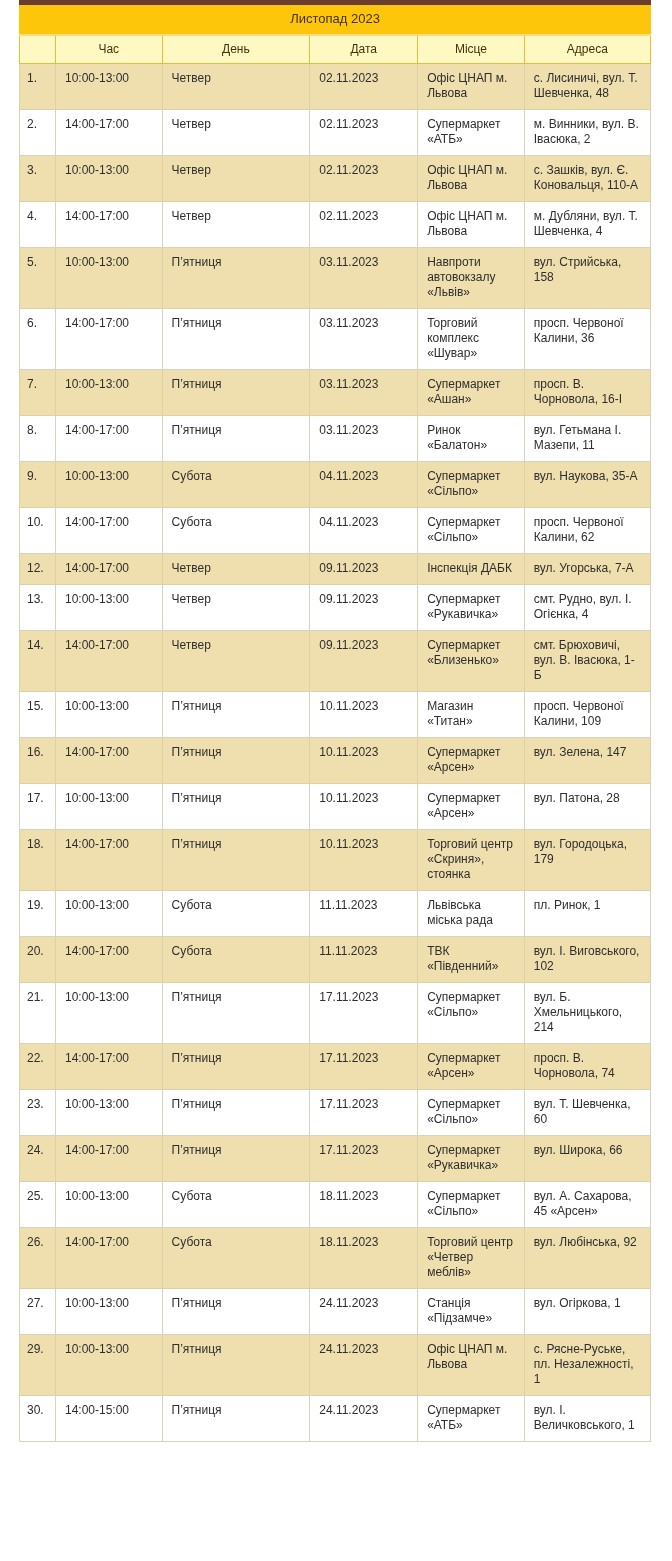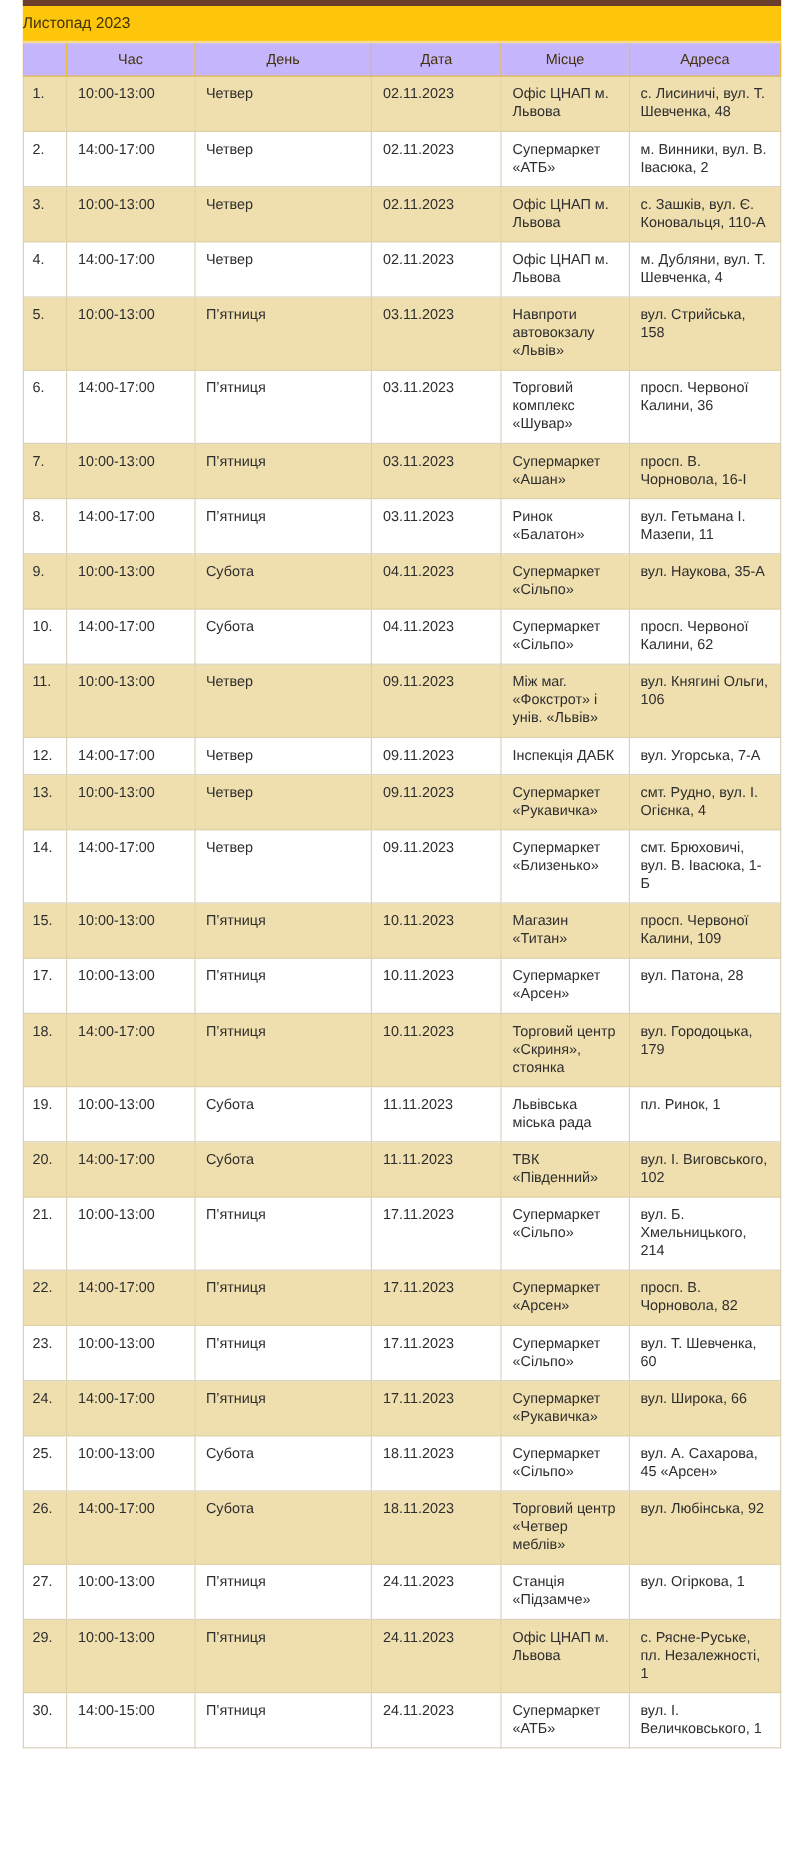--- a/index.html
+++ b/index.html
@@ -18,35 +18,35 @@
     margin: 0 21px 14px 19px;
     width: 632px;
   }
   .top-strip {
     height: 5px;
     background: #6b3d2b;
   }
   .title-bar {
     background: #fdc60b;
     color: #433307;
-    text-align: left;
+    text-align: center;
     font-size: 13px;
     line-height: 16px;
     padding: 6px 0 7px 0;
     border-bottom: 2px solid #f8dd85;
   }
   table.schedule {
     width: 100%;
     border-collapse: collapse;
     table-layout: fixed;
     font-size: 12px;
     color: #2e2e2e;
   }
   table.schedule thead th {
-    background: #c4b5fd;
+    background: #fef9c3;
     color: #45320a;
     font-weight: 400;
     font-size: 12px;
     text-align: center;
     padding: 6px 4px 7px 4px;
     border: 1px solid #eabc3e;
     border-top: none;
   }
   table.schedule td {
     border: 1px solid #d9cfb4;
@@ -172,28 +172,20 @@
   </tr>
           <tr>
     <td class="cell-num">10.</td>
     <td class="cell-time">14:00-17:00</td>
     <td class="cell-day">Субота</td>
     <td class="cell-date">04.11.2023</td>
     <td class="cell-place">Супермаркет «Сільпо»</td>
     <td class="cell-addr">просп. Червоної Калини, 62</td>
   </tr>
           <tr>
-    <td class="cell-num">11.</td>
-    <td class="cell-time">10:00-13:00</td>
-    <td class="cell-day">Четвер</td>
-    <td class="cell-date">09.11.2023</td>
-    <td class="cell-place">Між маг. «Фокстрот» і унів. «Львів»</td>
-    <td class="cell-addr">вул. Княгині Ольги, 106</td>
-  </tr>
-          <tr>
     <td class="cell-num">12.</td>
     <td class="cell-time">14:00-17:00</td>
     <td class="cell-day">Четвер</td>
     <td class="cell-date">09.11.2023</td>
     <td class="cell-place">Інспекція ДАБК</td>
     <td class="cell-addr">вул. Угорська, 7-А</td>
   </tr>
           <tr>
     <td class="cell-num">13.</td>
     <td class="cell-time">10:00-13:00</td>
@@ -212,20 +204,28 @@
   </tr>
           <tr>
     <td class="cell-num">15.</td>
     <td class="cell-time">10:00-13:00</td>
     <td class="cell-day">П’ятниця</td>
     <td class="cell-date">10.11.2023</td>
     <td class="cell-place">Магазин «Титан»</td>
     <td class="cell-addr">просп. Червоної Калини, 109</td>
   </tr>
           <tr>
+    <td class="cell-num">16.</td>
+    <td class="cell-time">14:00-17:00</td>
+    <td class="cell-day">П’ятниця</td>
+    <td class="cell-date">10.11.2023</td>
+    <td class="cell-place">Супермаркет «Арсен»</td>
+    <td class="cell-addr">вул. Зелена, 147</td>
+  </tr>
+          <tr>
     <td class="cell-num">17.</td>
     <td class="cell-time">10:00-13:00</td>
     <td class="cell-day">П’ятниця</td>
     <td class="cell-date">10.11.2023</td>
     <td class="cell-place">Супермаркет «Арсен»</td>
     <td class="cell-addr">вул. Патона, 28</td>
   </tr>
           <tr>
     <td class="cell-num">18.</td>
     <td class="cell-time">14:00-17:00</td>
@@ -257,21 +257,21 @@
     <td class="cell-date">17.11.2023</td>
     <td class="cell-place">Супермаркет «Сільпо»</td>
     <td class="cell-addr">вул. Б. Хмельницького, 214</td>
   </tr>
           <tr>
     <td class="cell-num">22.</td>
     <td class="cell-time">14:00-17:00</td>
     <td class="cell-day">П’ятниця</td>
     <td class="cell-date">17.11.2023</td>
     <td class="cell-place">Супермаркет «Арсен»</td>
-    <td class="cell-addr">просп. В. Чорновола, 82</td>
+    <td class="cell-addr">просп. В. Чорновола, 74</td>
   </tr>
           <tr>
     <td class="cell-num">23.</td>
     <td class="cell-time">10:00-13:00</td>
     <td class="cell-day">П’ятниця</td>
     <td class="cell-date">17.11.2023</td>
     <td class="cell-place">Супермаркет «Сільпо»</td>
     <td class="cell-addr">вул. Т. Шевченка, 60</td>
   </tr>
           <tr>

